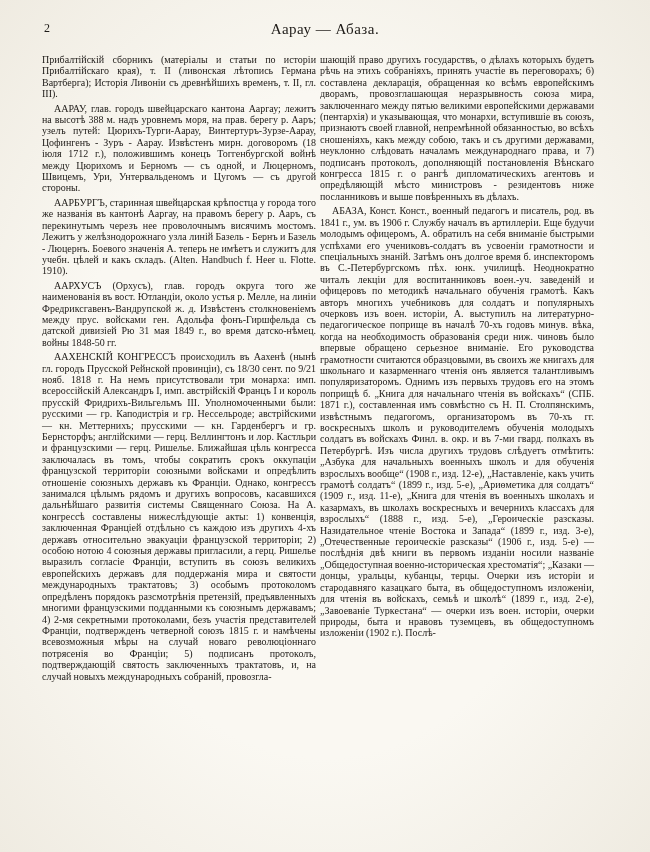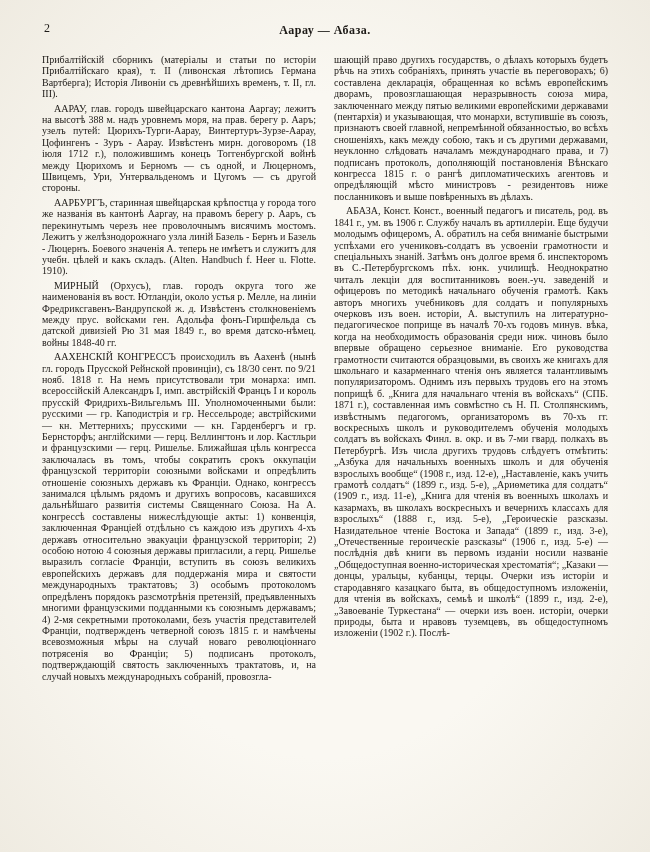--- a/index.html
+++ b/index.html
@@ -27,27 +27,27 @@
     margin-bottom: 16px;
   }
   .pagenum {
     position: absolute;
     left: 2px;
     top: 1px;
     font-size: 12px;
     font-weight: normal;
   }
   .running-title {
-    font-size: 12px;
-    font-weight: bold;
+    font-size: 15px;
+    font-weight: normal;
     letter-spacing: 0.5px;
   }
   .columns {
     display: flex;
-    gap: 18px;
+    gap: 4px;
     align-items: flex-start;
   }
   .col {
     width: 274px;
     text-align: justify;
     font-size: 10px;
     line-height: 11.4px;
     word-spacing: -0.2px;
   }
   p.entry {
@@ -70,21 +70,21 @@
 <div class="page">
   <div class="header">
     <span class="pagenum">2</span>
     <span class="running-title">Аарау — Абаза.</span>
   </div>
   <div class="columns">
     <div class="col">
         <p class="entry continuation"><span>Прибалтійскій сборникъ (матеріалы и статьи по исторіи Прибалтійскаго края), т. II (ливонская лѣтопись Германа Вартберга); Исторія Ливоніи съ древнѣйшихъ временъ, т. II, гл. III).</span></p>
         <p class="entry"><b class="headword">ААРАУ, </b> <span>глав. городъ швейцарскаго кантона Ааргау; лежитъ на высотѣ 388 м. надъ уровнемъ моря, на прав. берегу р. Ааръ; узелъ путей: Цюрихъ-Турги-Аарау, Винтертуръ-Зурзе-Аарау, Цофингенъ - Зуръ - Аарау. Извѣстенъ мирн. договоромъ (18 іюля 1712 г.), положившимъ конецъ Тоггенбургской войнѣ между Цюрихомъ и Берномъ — съ одной, и Люцерномъ, Швицемъ, Ури, Унтервальденомъ и Цугомъ — съ другой стороны.</span></p>
         <p class="entry"><b class="headword">ААРБУРГЪ, </b> <span>старинная швейцарская крѣпостца у города того же названія въ кантонѣ Ааргау, на правомъ берегу р. Ааръ, съ перекинутымъ черезъ нее проволочнымъ висячимъ мостомъ. Лежитъ у желѣзнодорожнаго узла линій Базель - Бернъ и Базель - Люцернъ. Боевого значенія А. теперь не имѣетъ и служитъ для учебн. цѣлей и какъ складъ. (Alten. Handbuch f. Heer u. Flotte. 1910).</span></p>
-        <p class="entry"><b class="headword">МИРНЫЙ </b> <span>(Орхусъ), глав. городъ округа того же наименованія въ вост. Ютландіи, около устья р. Мелле, на линіи Фредриксгавенъ-Вандрупской ж. д. Извѣстенъ столкновеніемъ между прус. войсками ген. Адольфа фонъ-Гиршфельда съ датской дивизіей Рю 31 мая 1849 г., во время датско-нѣмец. войны 1848-40 гг.</span></p>
+        <p class="entry"><b class="headword">ААРХУСЪ </b> <span>(Орхусъ), глав. городъ округа того же наименованія въ вост. Ютландіи, около устья р. Мелле, на линіи Фредриксгавенъ-Вандрупской ж. д. Извѣстенъ столкновеніемъ между прус. войсками ген. Адольфа фонъ-Гиршфельда съ датской дивизіей Рю 31 мая 1849 г., во время датско-нѣмец. войны 1848-50 гг.</span></p>
         <p class="entry"><b class="headword">ААХЕНСКІЙ КОНГРЕССЪ </b> <span>происходилъ въ Аахенѣ (нынѣ гл. городъ Прусской Рейнской провинціи), съ 18/30 сент. по 9/21 нояб. 1818 г. На немъ присутствовали три монарха: имп. всероссійскій Александръ I, имп. австрійскій Францъ I и король прусскій Фридрихъ-Вильгельмъ III. Уполномоченными были: русскими — гр. Каподистрія и гр. Нессельроде; австрійскими — кн. Меттернихъ; прусскими — кн. Гарденбергъ и гр. Бернсторфъ; англійскими — герц. Веллингтонъ и лор. Кастльри и французскими — герц. Ришелье. Ближайшая цѣль конгресса заключалась въ томъ, чтобы сократить срокъ оккупаціи французской территоріи союзными войсками и опредѣлить отношеніе союзныхъ державъ къ Франціи. Однако, конгрессъ занимался цѣлымъ рядомъ и другихъ вопросовъ, касавшихся дальнѣйшаго развитія системы Священнаго Союза. На А. конгрессѣ составлены нижеслѣдующіе акты: 1) конвенція, заключенная Франціей отдѣльно съ каждою изъ другихъ 4-хъ державъ относительно эвакуаціи французской территоріи; 2) особою нотою 4 союзныя державы пригласили, а герц. Ришелье выразилъ согласіе Франціи, вступить въ союзъ великихъ европейскихъ державъ для поддержанія мира и святости международныхъ трактатовъ; 3) особымъ протоколомъ опредѣленъ порядокъ разсмотрѣнія претензій, предъявленныхъ многими французскими подданными къ союзнымъ державамъ; 4) 2-мя секретными протоколами, безъ участія представителей Франціи, подтвержденъ четверной союзъ 1815 г. и намѣчены всевозможныя мѣры на случай новаго революціоннаго потрясенія во Франціи; 5) подписанъ протоколъ, подтверждающій святость заключенныхъ трактатовъ, и, на случай новыхъ международныхъ собраній, провозгла-</span></p>
       </div>
     <div class="col">
         <p class="entry continuation"><span>шающій право другихъ государствъ, о дѣлахъ которыхъ будетъ рѣчь на этихъ собраніяхъ, принять участіе въ переговорахъ; 6) составлена декларація, обращенная ко всѣмъ европейскимъ дворамъ, провозглашающая неразрывность союза мира, заключеннаго между пятью великими европейскими державами (пентархія) и указывающая, что монархи, вступившіе въ союзъ, признаютъ своей главной, непремѣнной обязанностью, во всѣхъ сношеніяхъ, какъ между собою, такъ и съ другими державами, неуклонно слѣдовать началамъ международнаго права, и 7) подписанъ протоколъ, дополняющій постановленія Вѣнскаго конгресса 1815 г. о рангѣ дипломатическихъ агентовъ и опредѣляющій мѣсто министровъ - резидентовъ ниже посланниковъ и выше повѣренныхъ въ дѣлахъ.</span></p>
         <p class="entry"><b class="headword">АБАЗА, Конст. Конст., </b> <span>военный педагогъ и писатель, род. въ 1841 г., ум. въ 1906 г. Службу началъ въ артиллеріи. Еще будучи молодымъ офицеромъ, А. обратилъ на себя вниманіе быстрыми успѣхами его учениковъ-солдатъ въ усвоеніи грамотности и спеціальныхъ знаній. Затѣмъ онъ долгое время б. инспекторомъ въ С.-Петербургскомъ пѣх. юнк. училищѣ. Неоднократно читалъ лекціи для воспитанниковъ воен.-уч. заведеній и офицеровъ по методикѣ начальнаго обученія грамотѣ. Какъ авторъ многихъ учебниковъ для солдатъ и популярныхъ очерковъ изъ воен. исторіи, А. выступилъ на литературно-педагогическое поприще въ началѣ 70-хъ годовъ минув. вѣка, когда на необходимость образованія среди ниж. чиновъ было впервые обращено серьезное вниманіе. Его руководства грамотности считаются образцовыми, въ своихъ же книгахъ для школьнаго и казарменнаго чтенія онъ является талантливымъ популяризаторомъ. Однимъ изъ первыхъ трудовъ его на этомъ поприщѣ б. „Книга для начальнаго чтенія въ войскахъ“ (СПБ. 1871 г.), составленная имъ совмѣстно съ Н. П. Столпянскимъ, извѣстнымъ педагогомъ, организаторомъ въ 70-хъ гг. воскресныхъ школъ и руководителемъ обученія молодыхъ солдатъ въ войскахъ Финл. в. окр. и въ 7-ми гвард. полкахъ въ Петербургѣ. Изъ числа другихъ трудовъ слѣдуетъ отмѣтить: „Азбука для начальныхъ военныхъ школъ и для обученія взрослыхъ вообще“ (1908 г., изд. 12-е), „Наставленіе, какъ учить грамотѣ солдатъ“ (1899 г., изд. 5-е), „Ариѳметика для солдатъ“ (1909 г., изд. 11-е), „Книга для чтенія въ военныхъ школахъ и казармахъ, въ школахъ воскресныхъ и вечернихъ классахъ для взрослыхъ“ (1888 г., изд. 5-е), „Героическіе разсказы. Назидательное чтеніе Востока и Запада“ (1899 г., изд. 3-е), „Отечественные героическіе разсказы“ (1906 г., изд. 5-е) — послѣднія двѣ книги въ первомъ изданіи носили названіе „Общедоступная военно-историческая хрестоматія“; „Казаки — донцы, уральцы, кубанцы, терцы. Очерки изъ исторіи и стародавняго казацкаго быта, въ общедоступномъ изложеніи, для чтенія въ войскахъ, семьѣ и школѣ“ (1899 г., изд. 2-е), „Завоеваніе Туркестана“ — очерки изъ воен. исторіи, очерки природы, быта и нравовъ туземцевъ, въ общедоступномъ изложеніи (1902 г.). Послѣ-</span></p>
       </div>
   </div>
 </div>
 
 </body></html>

